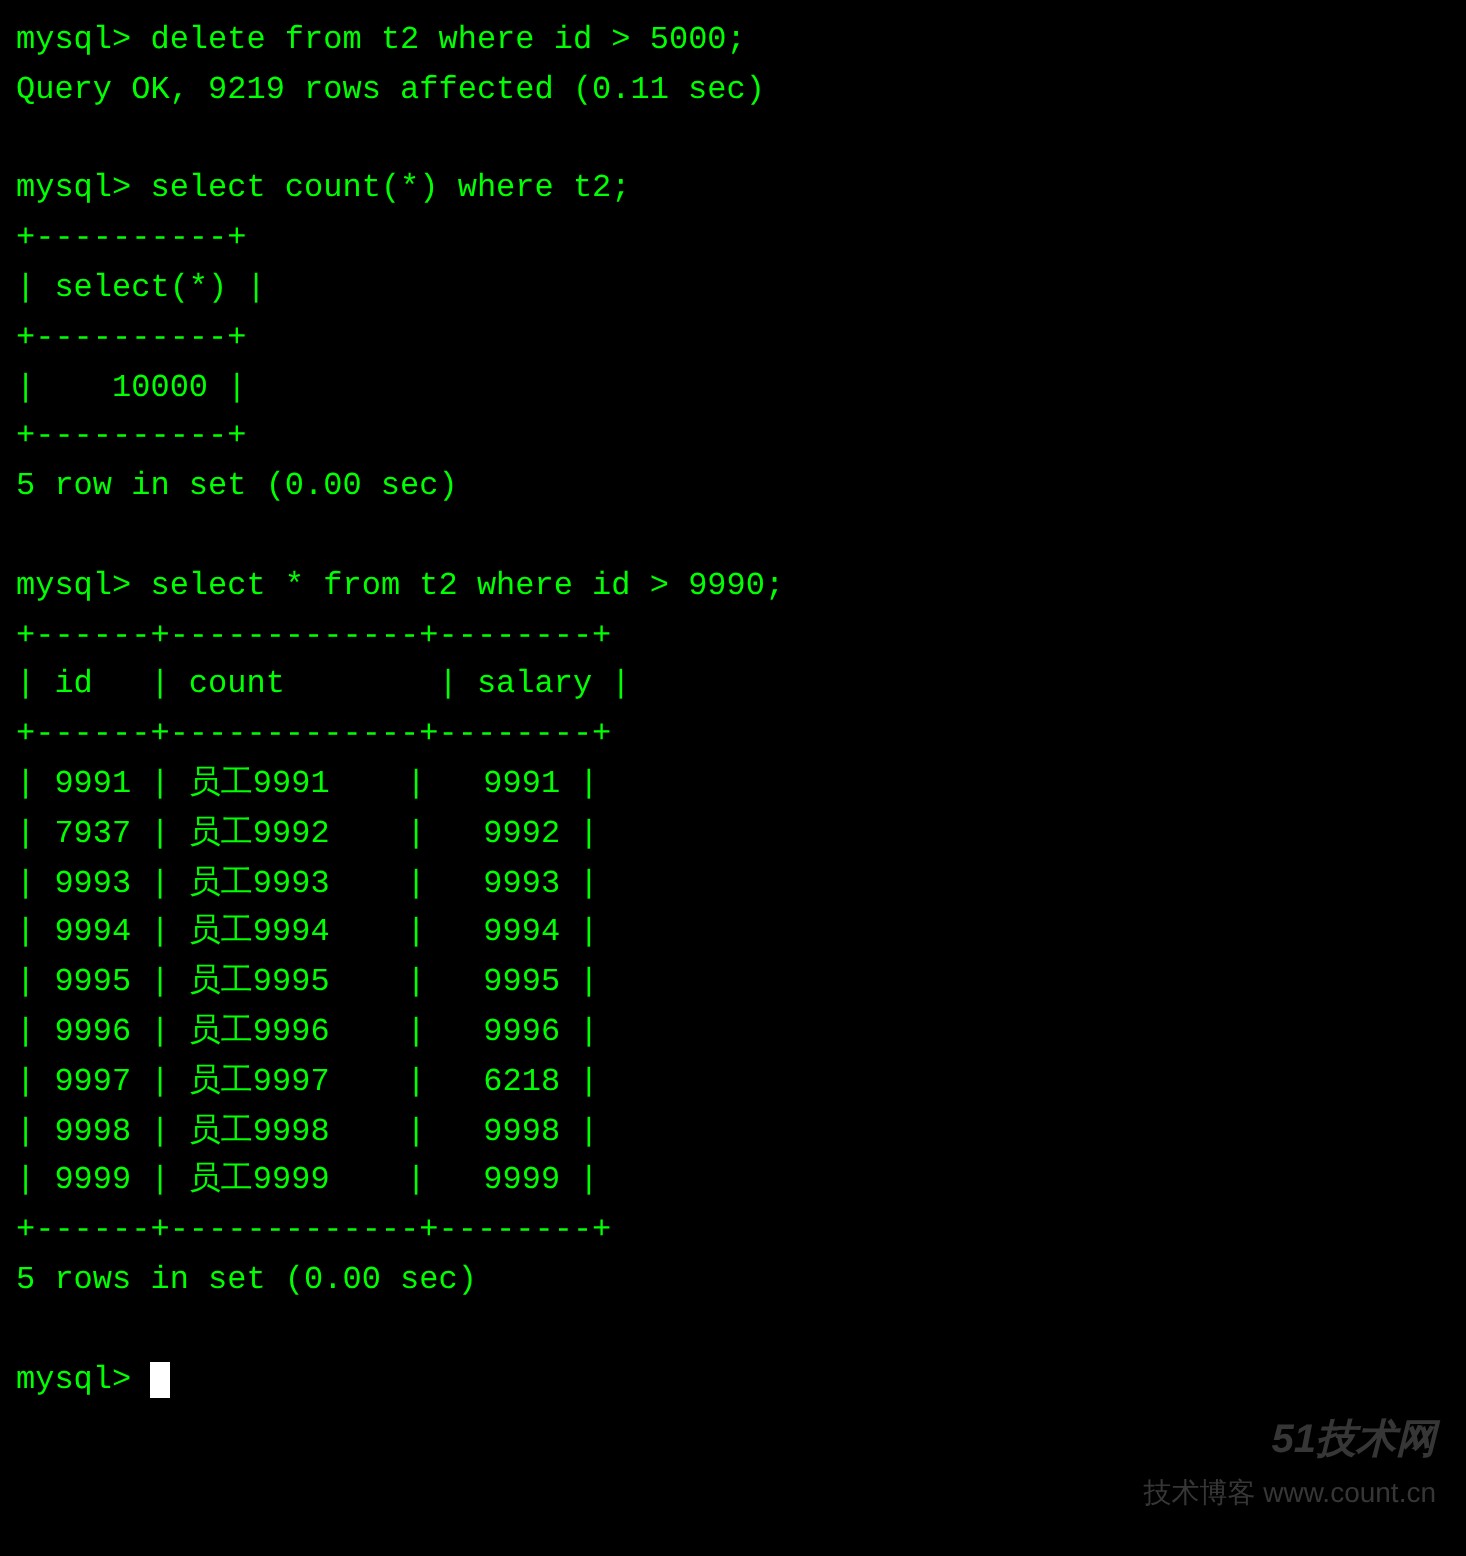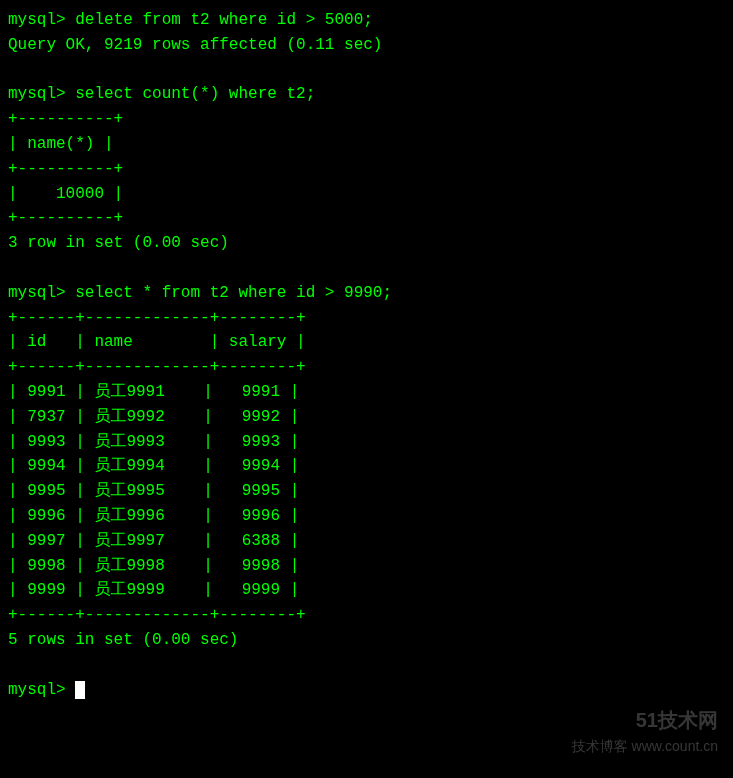--- a/index.html
+++ b/index.html
@@ -32,45 +32,46 @@
       color: #888;
       opacity: 0.4;
       font-size: 14px;
       white-space: normal;
       text-align: right;
       font-family: sans-serif;
     }
     .watermark .big {
       font-size: 20px;
       font-weight: bold;
+      font-style: italic;
     }
   </style>
 </head>
 <body><span>mysql&gt; </span><span>delete from t2 where id &gt; 5000;</span>
 <span>Query OK, 9219 rows affected (0.11 sec)</span>
 
 <span>mysql&gt; </span><span>select count(*) where t2;</span>
 <span>+----------+</span>
-<span>| name(*) |</span>
+<span>| select(*) |</span>
 <span>+----------+</span>
 <span>|    10000 |</span>
 <span>+----------+</span>
-<span>3 row in set (0.00 sec)</span>
+<span>5 row in set (0.00 sec)</span>
 
 <span>mysql&gt; </span><span>select * from t2 where id &gt; 9990;</span>
 <span>+------+-------------+--------+</span>
-<span>| id   | name        | salary |</span>
+<span>| id   | count        | salary |</span>
 <span>+------+-------------+--------+</span>
 <span>| 9991 | 员工9991    |   9991 |</span>
 <span>| 7937 | 员工9992    |   9992 |</span>
 <span>| 9993 | 员工9993    |   9993 |</span>
 <span>| 9994 | 员工9994    |   9994 |</span>
 <span>| 9995 | 员工9995    |   9995 |</span>
 <span>| 9996 | 员工9996    |   9996 |</span>
-<span>| 9997 | 员工9997    |   6388 |</span>
+<span>| 9997 | 员工9997    |   6218 |</span>
 <span>| 9998 | 员工9998    |   9998 |</span>
 <span>| 9999 | 员工9999    |   9999 |</span>
 <span>+------+-------------+--------+</span>
 <span>5 rows in set (0.00 sec)</span>
 
 <span>mysql&gt; </span><span class="cursor"> </span>
 <div class="watermark"><span class="big">51技术网</span><br><span>技术博客 www.count.cn</span></div>
 
 
 

